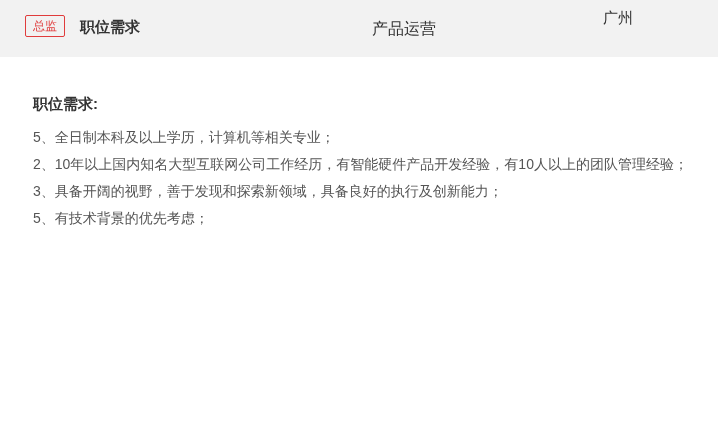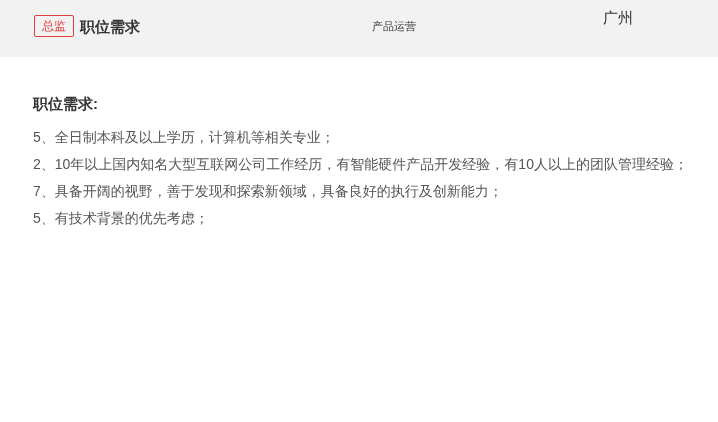--- a/index.html
+++ b/index.html
@@ -25,30 +25,29 @@
   }
   .job-badge{
     position:absolute;left:25px;top:15px;
     height:22px;line-height:20px;padding:0 7px;
     border:1px solid var(--accent-red);
     color:var(--accent-red);
     font-size:12px;
     border-radius:2px;
     background:transparent;
     white-space:nowrap;
-    margin-left:9px;
   }
   .job-title{
     position:absolute;left:80px;top:18px;
     font-size:15px;font-weight:bold;color:var(--heading-color);
     white-space:nowrap;
   }
   .job-category{
     position:absolute;left:372px;top:19px;
-    font-size:11px;color:var(--heading-color);
+    font-size:16px;color:var(--heading-color);
     white-space:nowrap;
   }
   .job-location{
     position:absolute;left:603px;top:9px;
     font-size:15px;color:var(--heading-color);
     white-space:nowrap;
   }
   
   .job-body{
     padding:36px 28px 20px 33px;
@@ -80,19 +79,19 @@
   </div>
 
   <div class="job-body">
 
 
     <div class="section">
       <h3 class="section-heading">职位需求:</h3>
       <ul class="item-list">
         <li>5、全日制本科及以上学历，计算机等相关专业；</li>
         <li>2、10年以上国内知名大型互联网公司工作经历，有智能硬件产品开发经验，有10人以上的团队管理经验；</li>
-        <li>7、具备开阔的视野，善于发现和探索新领域，具备良好的执行及创新能力；</li>
+        <li>3、具备开阔的视野，善于发现和探索新领域，具备良好的执行及创新能力；</li>
         <li>5、有技术背景的优先考虑；</li>
       </ul>
     </div>
 
   </div>
 </div>
 
 </body></html>

